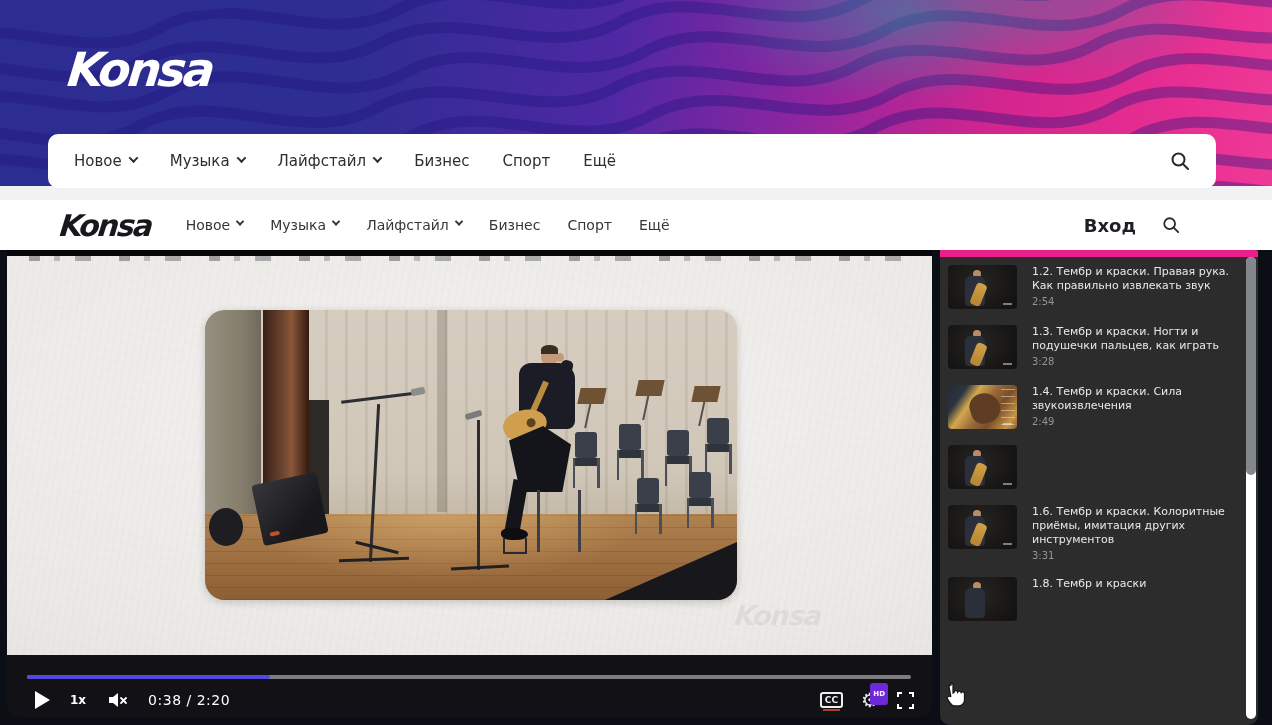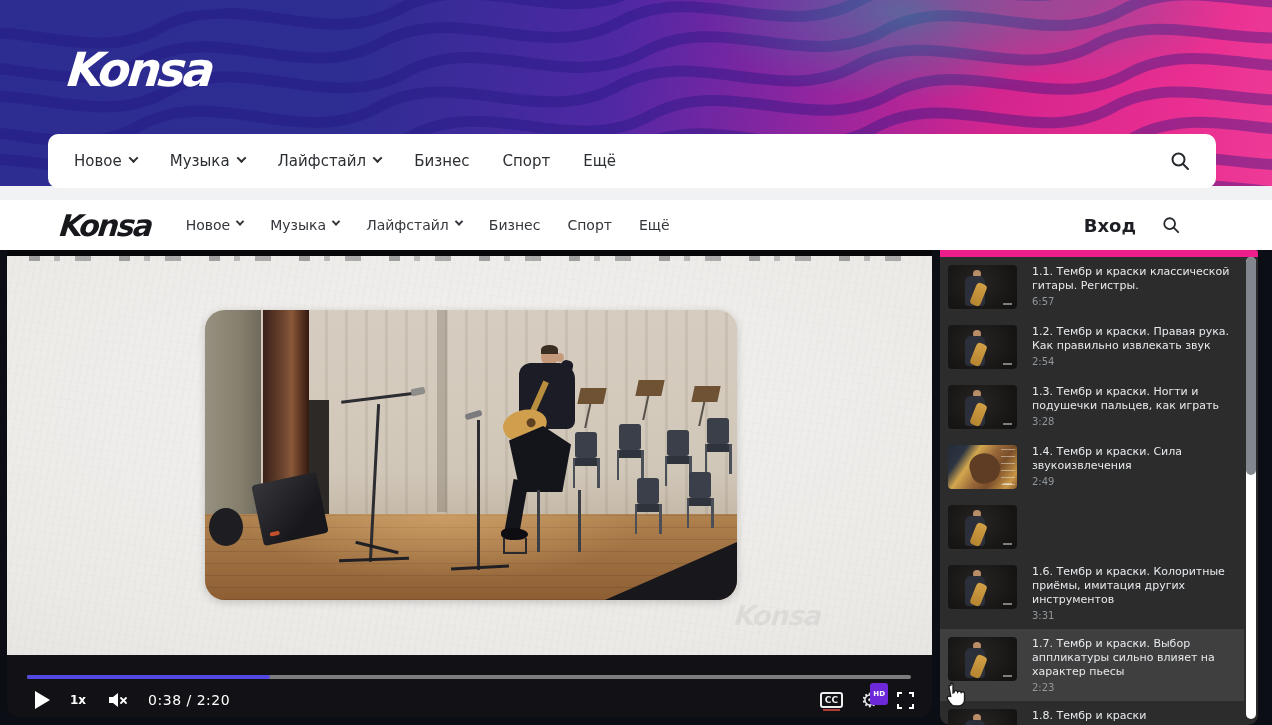--- a/index.html
+++ b/index.html
@@ -340,103 +340,79 @@
             </div>
           </div>
         </div>
       </div>
     </div>
 
     <aside class="playlist">
       <div class="pl-accent" style="background: rgb(236, 30, 140);"></div>
       <div class="pl-list">
 
+
         <div class="pl-row">
           <div class="pl-thumb">
               <span class="th-head"></span>
               <span class="th-body"></span>
               <span class="th-guitar"></span>
               <span class="th-mark"></span>
             </div>
           <div class="pl-meta">
-              <div class="pl-title">1.1. Тембр и краски классической гитары. Регистры.</div>
-              <div class="pl-dur">6:57</div>
+              <div class="pl-title">1.2. Тембр и краски. Правая рука. Как правильно извлекать звук</div>
+              <div class="pl-dur">2:54</div>
             </div>
         </div>
 
         <div class="pl-row">
           <div class="pl-thumb">
               <span class="th-head"></span>
               <span class="th-body"></span>
               <span class="th-guitar"></span>
               <span class="th-mark"></span>
             </div>
           <div class="pl-meta">
-              <div class="pl-title">1.2. Тембр и краски. Правая рука. Как правильно извлекать звук</div>
-              <div class="pl-dur">2:54</div>
+              <div class="pl-title">1.3. Тембр и краски. Ногти и подушечки пальцев, как играть</div>
+              <div class="pl-dur">3:28</div>
+            </div>
+        </div>
+
+        <div class="pl-row">
+          <div class="pl-thumb closeup">
+              <span class="th-mark"></span>
+            </div>
+          <div class="pl-meta">
+              <div class="pl-title">1.4. Тембр и краски. Сила звукоизвлечения</div>
+              <div class="pl-dur">2:49</div>
             </div>
         </div>
 
         <div class="pl-row">
           <div class="pl-thumb">
               <span class="th-head"></span>
               <span class="th-body"></span>
               <span class="th-guitar"></span>
               <span class="th-mark"></span>
             </div>
-          <div class="pl-meta">
-              <div class="pl-title">1.3. Тембр и краски. Ногти и подушечки пальцев, как играть</div>
-              <div class="pl-dur">3:28</div>
-            </div>
-        </div>
-
-        <div class="pl-row">
-          <div class="pl-thumb closeup">
-              <span class="th-mark"></span>
-            </div>
-          <div class="pl-meta">
-              <div class="pl-title">1.4. Тембр и краски. Сила звукоизвлечения</div>
-              <div class="pl-dur">2:49</div>
-            </div>
         </div>
 
         <div class="pl-row">
           <div class="pl-thumb">
               <span class="th-head"></span>
               <span class="th-body"></span>
               <span class="th-guitar"></span>
               <span class="th-mark"></span>
             </div>
-        </div>
-
-        <div class="pl-row">
-          <div class="pl-thumb">
-              <span class="th-head"></span>
-              <span class="th-body"></span>
-              <span class="th-guitar"></span>
-              <span class="th-mark"></span>
-            </div>
           <div class="pl-meta">
               <div class="pl-title">1.6. Тембр и краски. Колоритные приёмы, имитация других инструментов</div>
               <div class="pl-dur">3:31</div>
             </div>
         </div>
 
-        <div class="pl-row active">
-          <div class="pl-thumb">
-              <span class="th-head"></span>
-              <span class="th-body"></span>
-              <span class="th-guitar"></span>
-              <span class="th-mark"></span>
-            </div>
-          <div class="pl-meta">
-              <div class="pl-title">1.7. Тембр и краски. Выбор аппликатуры сильно влияет на характер пьесы</div>
-              <div class="pl-dur">2:23</div>
-            </div>
-        </div>
 
         <div class="pl-row">
           <div class="pl-thumb">
               <span class="th-head"></span>
               <span class="th-body"></span>
             </div>
           <div class="pl-meta">
               <div class="pl-title">1.8. Тембр и краски</div>
               <div class="pl-dur"></div>
             </div>

